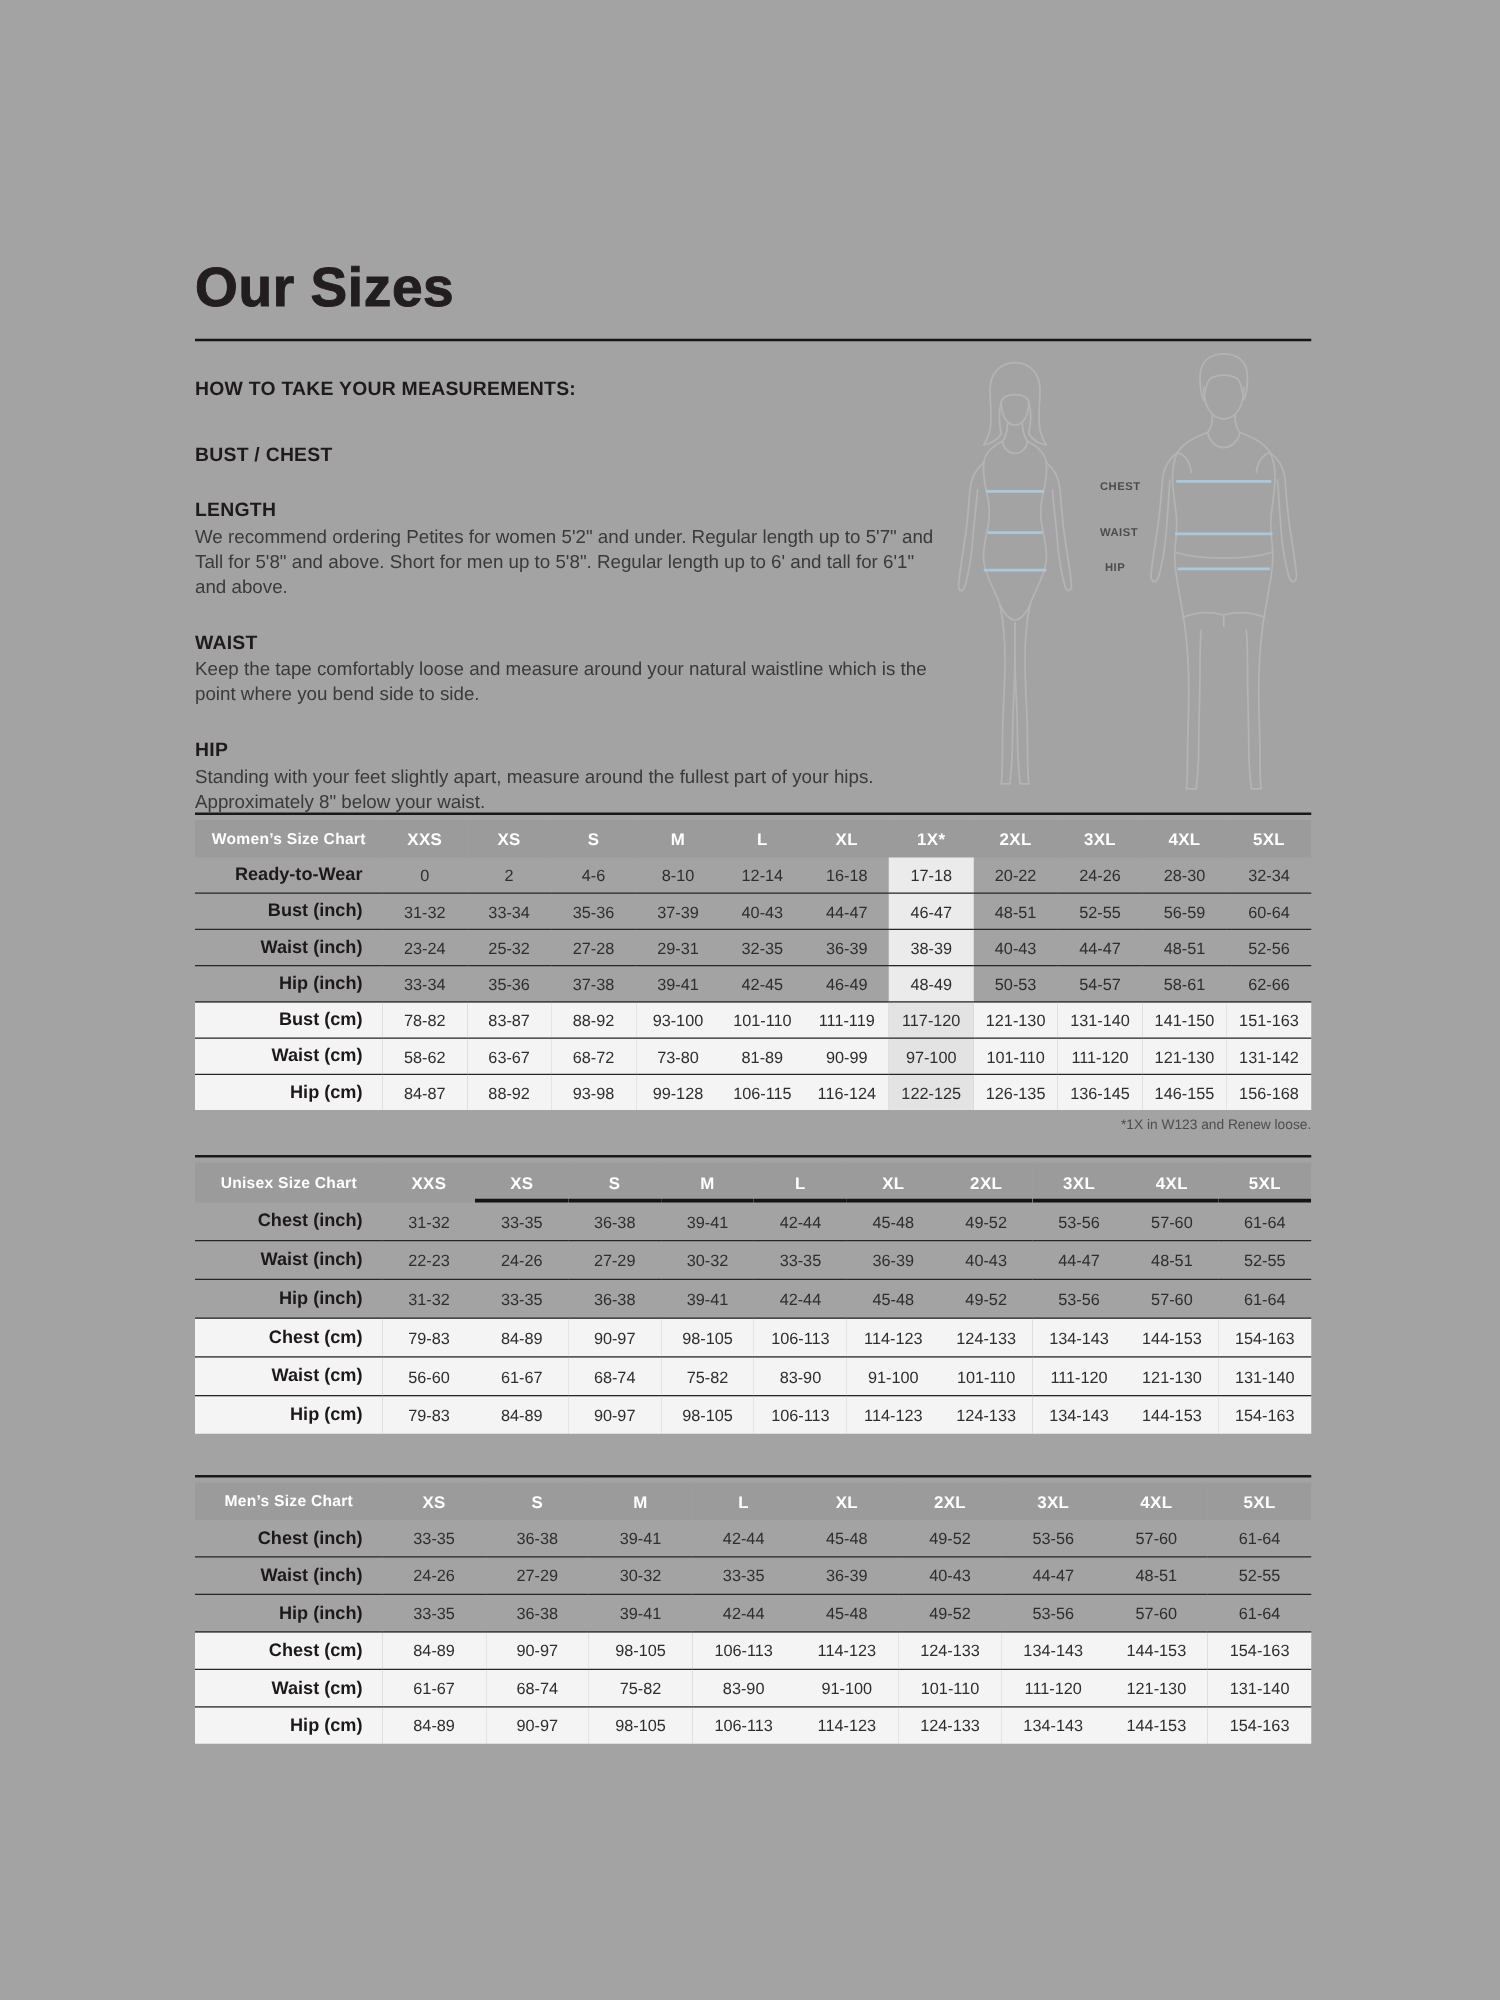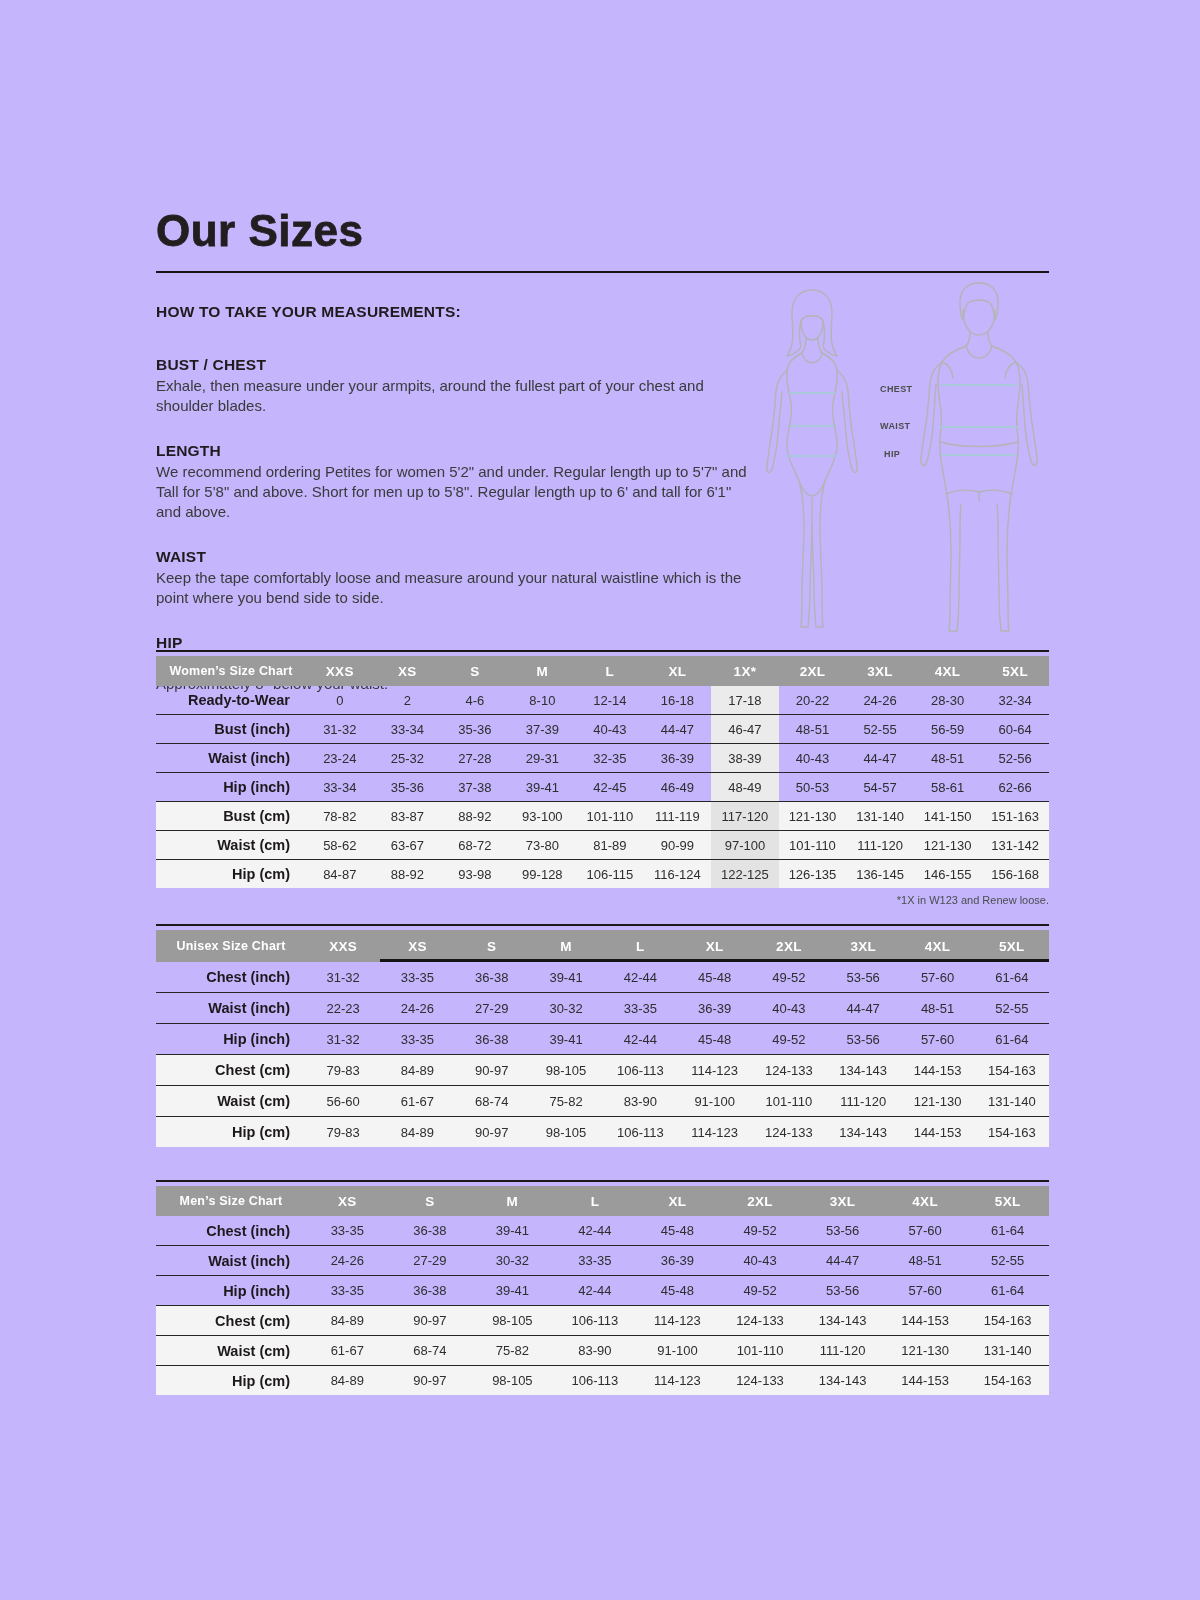--- a/index.html
+++ b/index.html
@@ -1,16 +1,16 @@
 <!DOCTYPE html>
 <html><head>
 <meta charset="utf-8">
 <style>
   html,body{margin:0;padding:0;background:#ffffff;}
-  .page{position:relative;width:1200px;height:1600px;background:#c4b5fd;overflow:hidden;
+  .page{position:relative;width:1200px;height:1600px;background:#a3a3a3;overflow:hidden;
         font-family:"Liberation Sans",sans-serif;color:#2c2c2c;}
 
   
   .title{position:absolute;left:156px;top:206px;margin:0;font-size:44px;font-weight:bold;
          color:#221e1f;letter-spacing:.5px;-webkit-text-stroke:.8px #221e1f;}
   .title-rule{position:absolute;left:156px;top:271px;width:893px;height:2px;background:#161616;}
 
   
   .copy{position:absolute;left:156px;top:303px;width:600px;}
   .copy-heading{margin:0;font-size:15.5px;font-weight:bold;color:#1f1b1c;letter-spacing:.2px;}
@@ -61,21 +61,20 @@
 <div class="page">
 
   <h1 class="title">Our Sizes</h1>
   <div class="title-rule"></div>
 
   <div class="copy">
     <p class="copy-heading">HOW TO TAKE YOUR MEASUREMENTS:</p>
 
     <div class="inst first">
       <h3>BUST / CHEST</h3>
-      <p>Exhale, then measure under your armpits, around the fullest part of your chest and shoulder blades.</p>
     </div>
     <div class="inst">
       <h3>LENGTH</h3>
       <p>We recommend ordering Petites for women 5'2" and under. Regular length up to 5'7" and Tall for 5'8" and above. Short for men up to 5'8". Regular length up to 6' and tall for 6'1" and above.</p>
     </div>
     <div class="inst">
       <h3>WAIST</h3>
       <p>Keep the tape comfortably loose and measure around your natural waistline which is the point where you bend side to side.</p>
     </div>
     <div class="inst">

